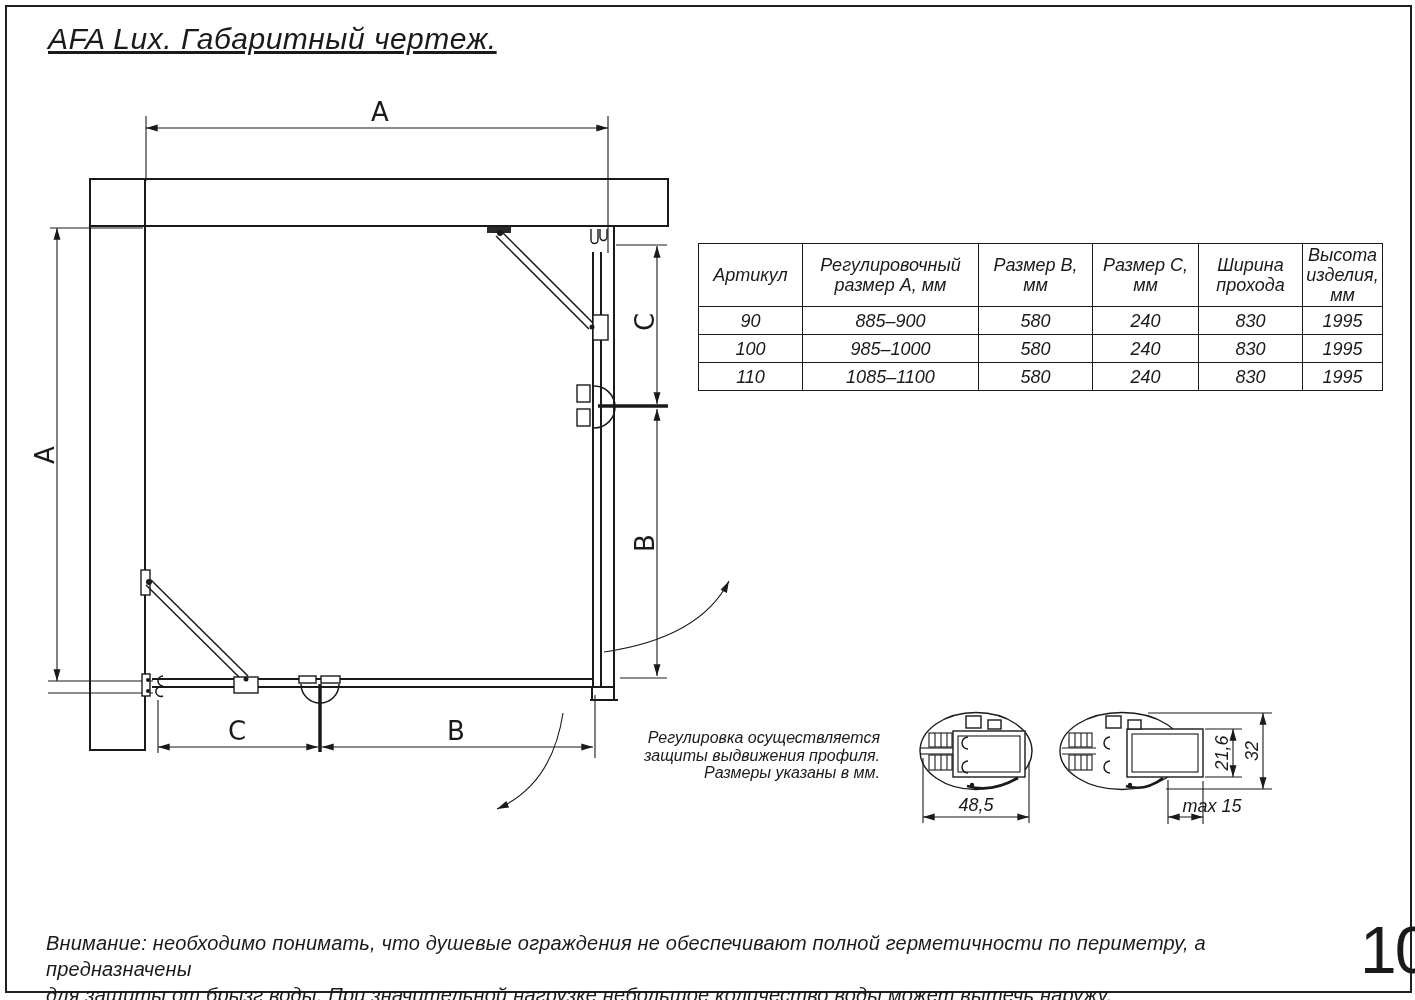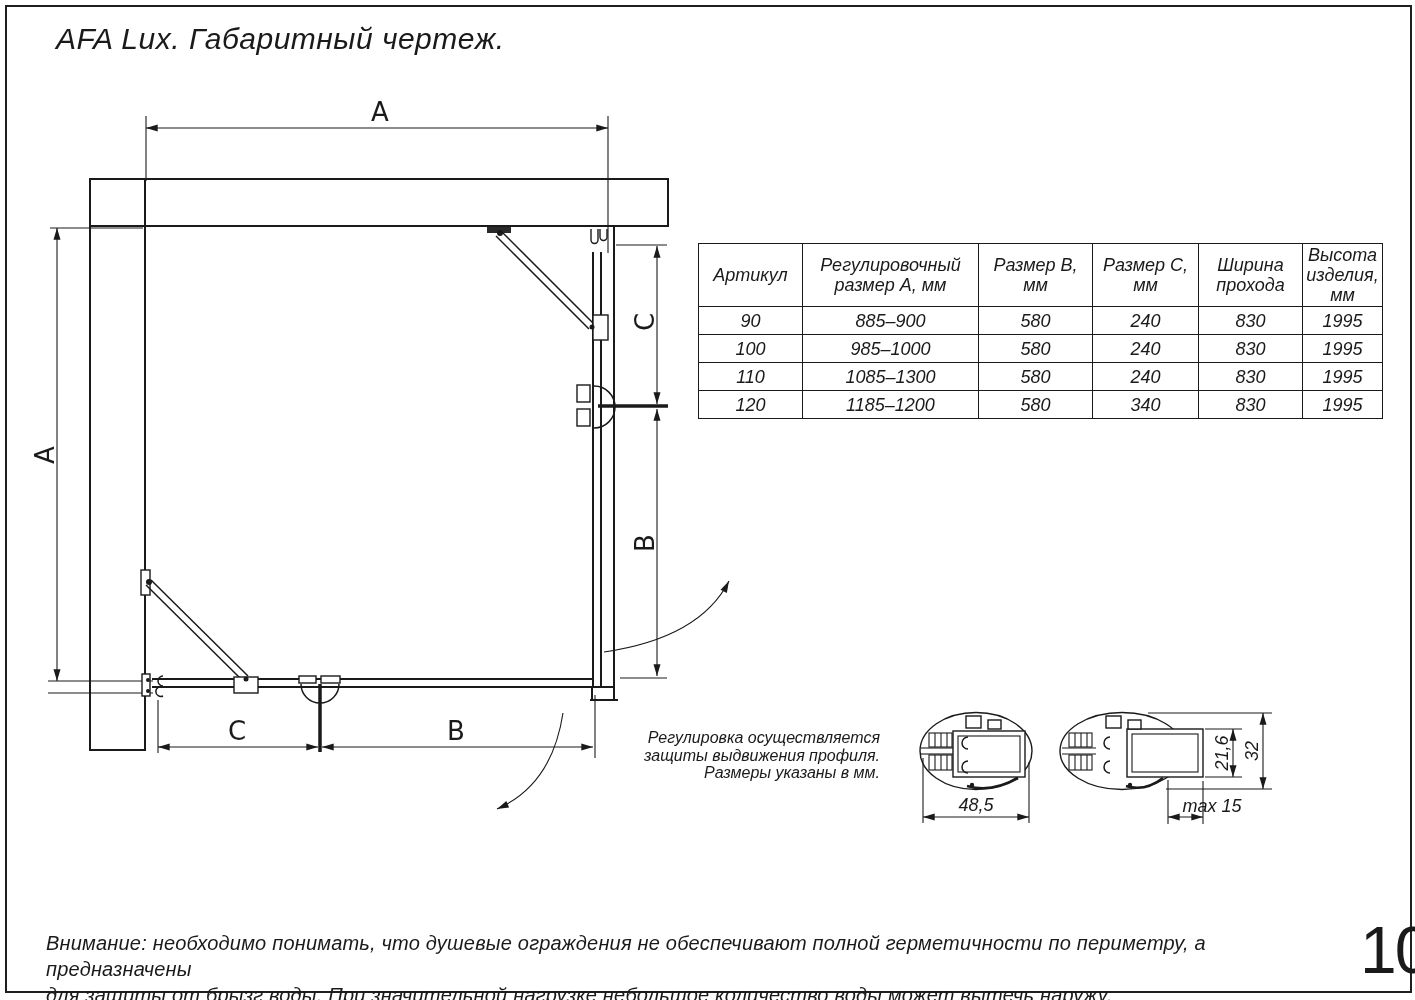--- a/index.html
+++ b/index.html
@@ -1,19 +1,19 @@
 <!DOCTYPE html>
 <html><head>
 <meta charset="utf-8">
 <style>
   html,body{margin:0;padding:0;background:#e8e8e8;}
   .page{position:relative;width:1415px;height:1000px;background:#ffffff;overflow:hidden;
         font-family:"Liberation Sans","DejaVu Sans",sans-serif;color:#1a1a1a;}
   .frame{position:absolute;left:5px;top:5px;width:1403px;height:984px;border:2px solid #1f1f1f;}
-  .title{position:absolute;left:56px;top:22px;font-style:italic;font-size:30px;letter-spacing:.5px;}
+  .title{position:absolute;left:48px;top:22px;font-style:italic;font-size:30px;letter-spacing:.5px;text-decoration:underline;}
   .dwg{position:absolute;left:0;top:0;}
 
   
   .spec{position:absolute;left:698px;top:243px;}
   .spec table{border-collapse:collapse;table-layout:fixed;}
   .spec th,.spec td{border:1.6px solid #1a1a1a;font-style:italic;font-weight:normal;
                     text-align:center;vertical-align:middle;font-size:18px;line-height:20px;
                     padding:0 2px;background:#fff;}
   .spec th{height:62px;}
   .spec td{height:27px;}
@@ -249,31 +249,23 @@
           <tr>
             <td>100</td>
             <td>985–1000</td>
             <td>580</td>
             <td>240</td>
             <td>830</td>
             <td>1995</td>
           </tr>
           <tr>
             <td>110</td>
-            <td>1085–1300</td>
+            <td>1085–1100</td>
             <td>580</td>
             <td>240</td>
-            <td>830</td>
-            <td>1995</td>
-          </tr>
-          <tr>
-            <td>120</td>
-            <td>1185–1200</td>
-            <td>580</td>
-            <td>340</td>
             <td>830</td>
             <td>1995</td>
           </tr>
         </tbody>
     </table>
   </div>
 
   <div class="note">
     <div>Регулировка осуществляется</div>
     <div>защиты выдвижения профиля.</div>

